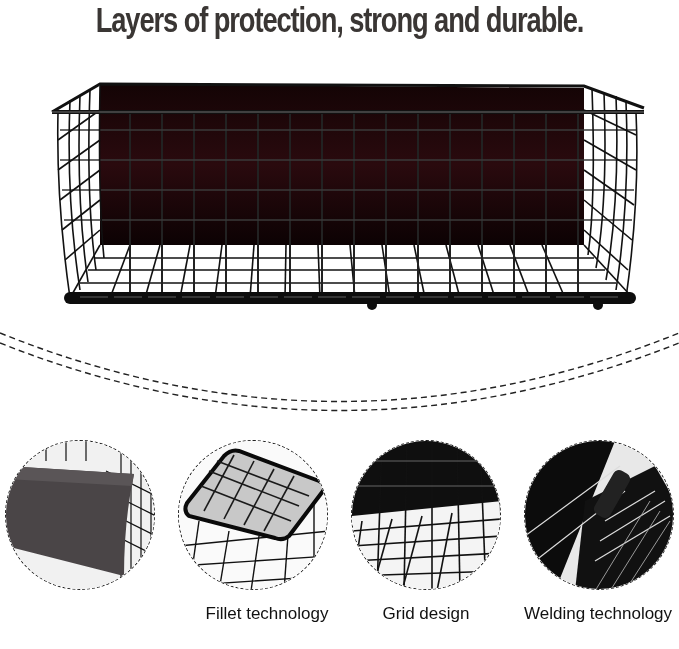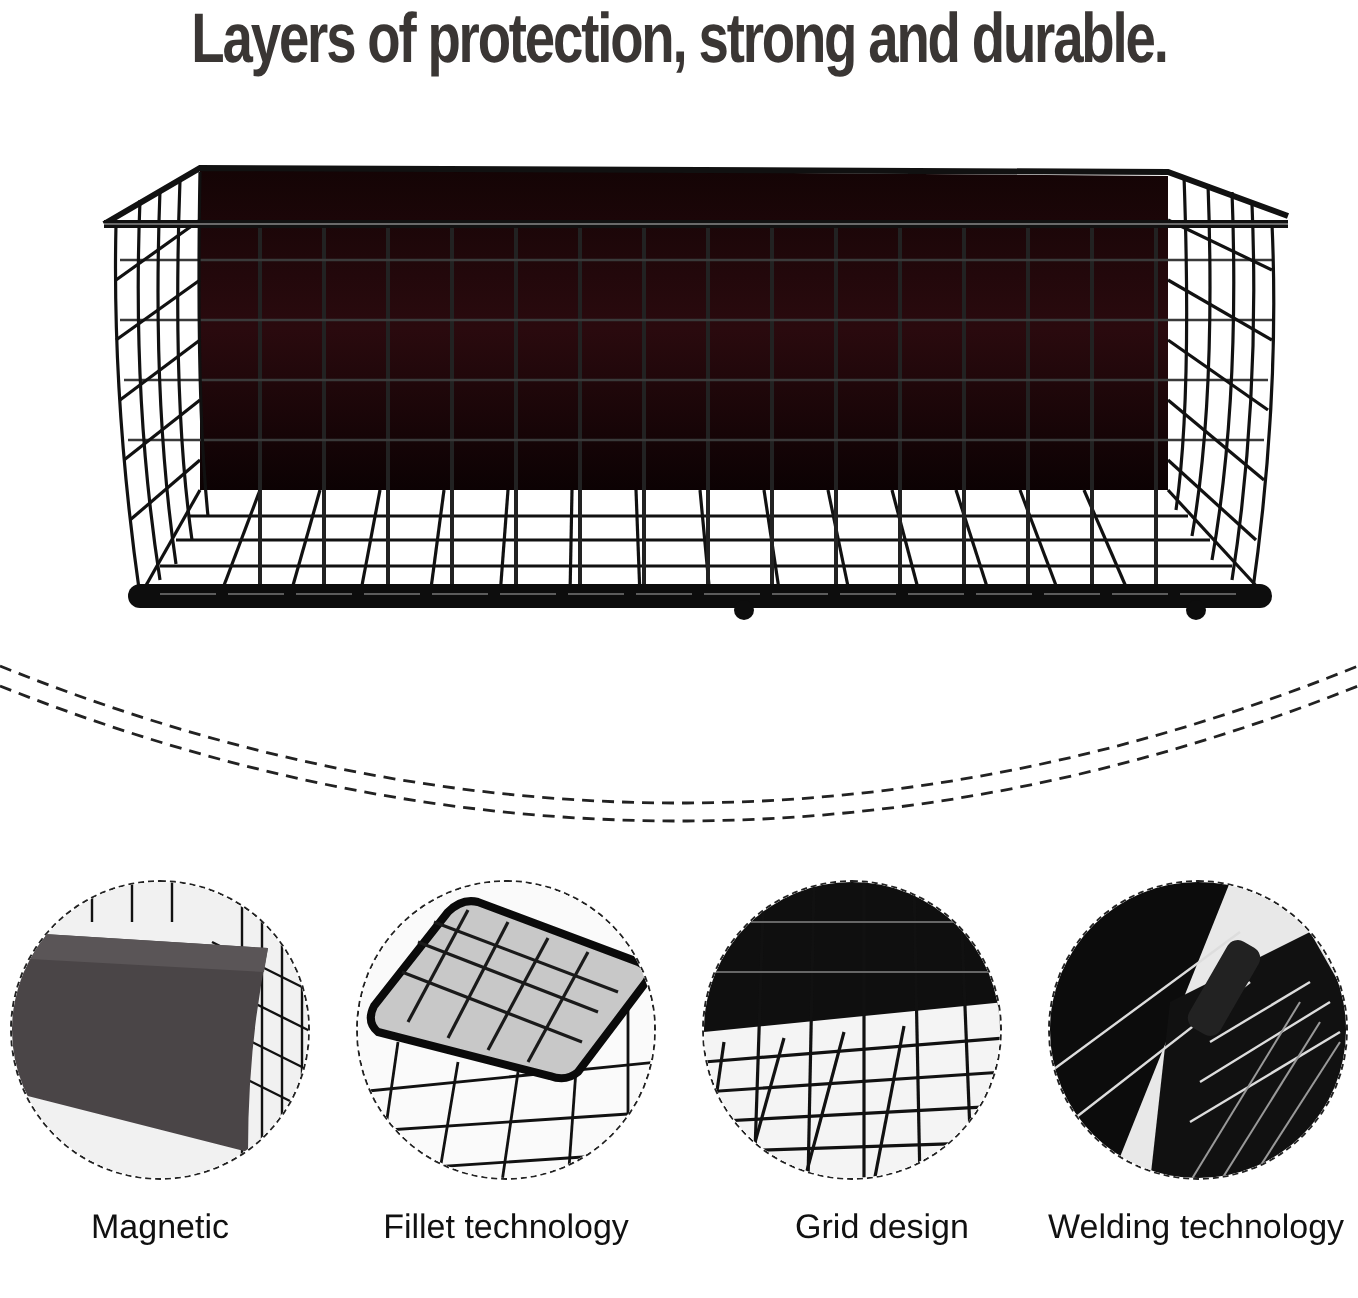--- a/index.html
+++ b/index.html
@@ -209,23 +209,22 @@
     <g stroke="#999" stroke-width="1">
       <line x1="70" y1="150" x2="125" y2="60"></line>
         <line x1="85" y1="150" x2="135" y2="70"></line>
       <line x1="100" y1="150" x2="145" y2="80"></line>
     </g>
     <rect x="78" y="28" width="18" height="50" rx="6" fill="#222" transform="rotate(30 87 53)"></rect>
   </svg>
 </div>
 
 <div class="caption" style="left:5px;width:150px;">
-  <div>Magnetic</div>
-</div>
-<div class="caption" style="left:178px;width:150px;">
+</div>
+<div class="caption" style="left:192px;width:150px;">
   <div>Fillet technology</div>
 </div>
-<div class="caption" style="left:366px;width:150px;">
+<div class="caption" style="left:351px;width:150px;">
   <div>Grid design</div>
 </div>
 <div class="caption" style="left:524px;width:170px;text-align:left;padding-left:0;">
   <div>Welding technology</div>
 </div>
 
 </body></html>

